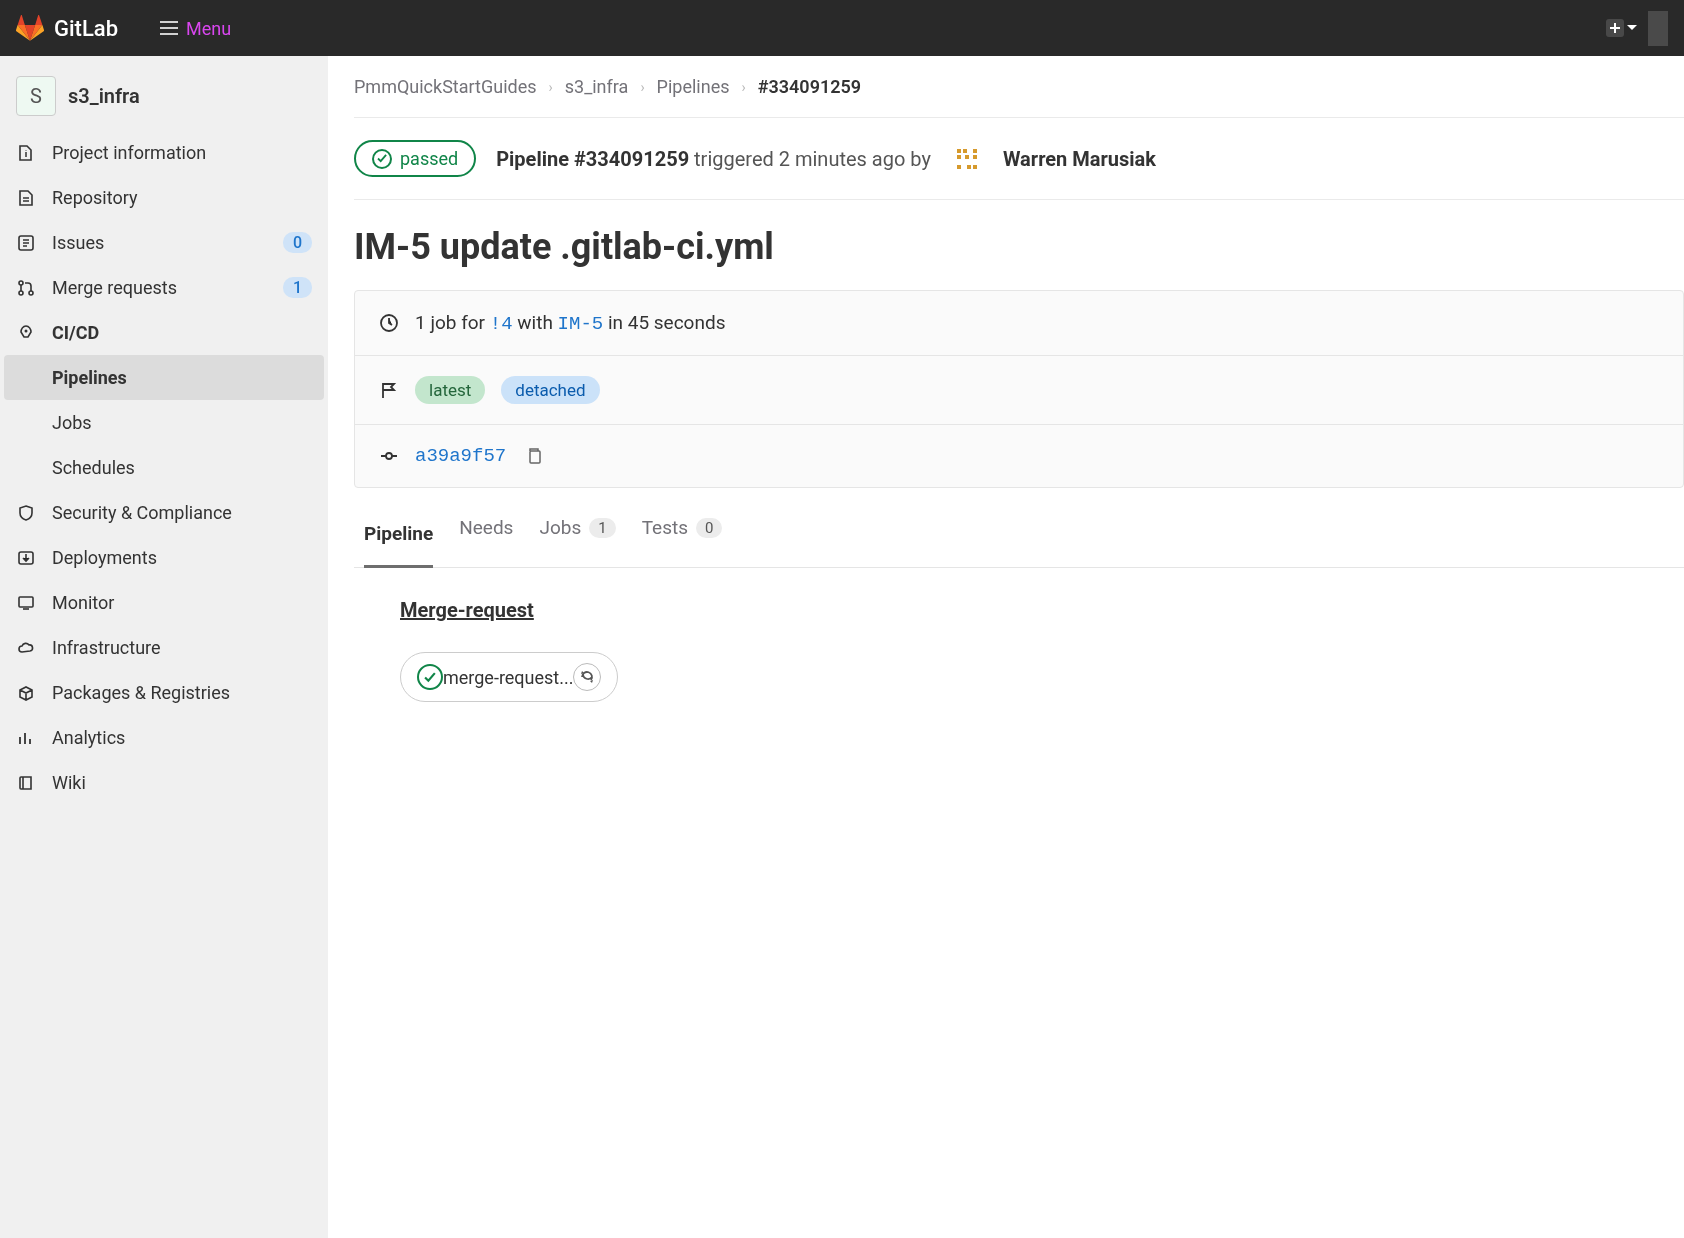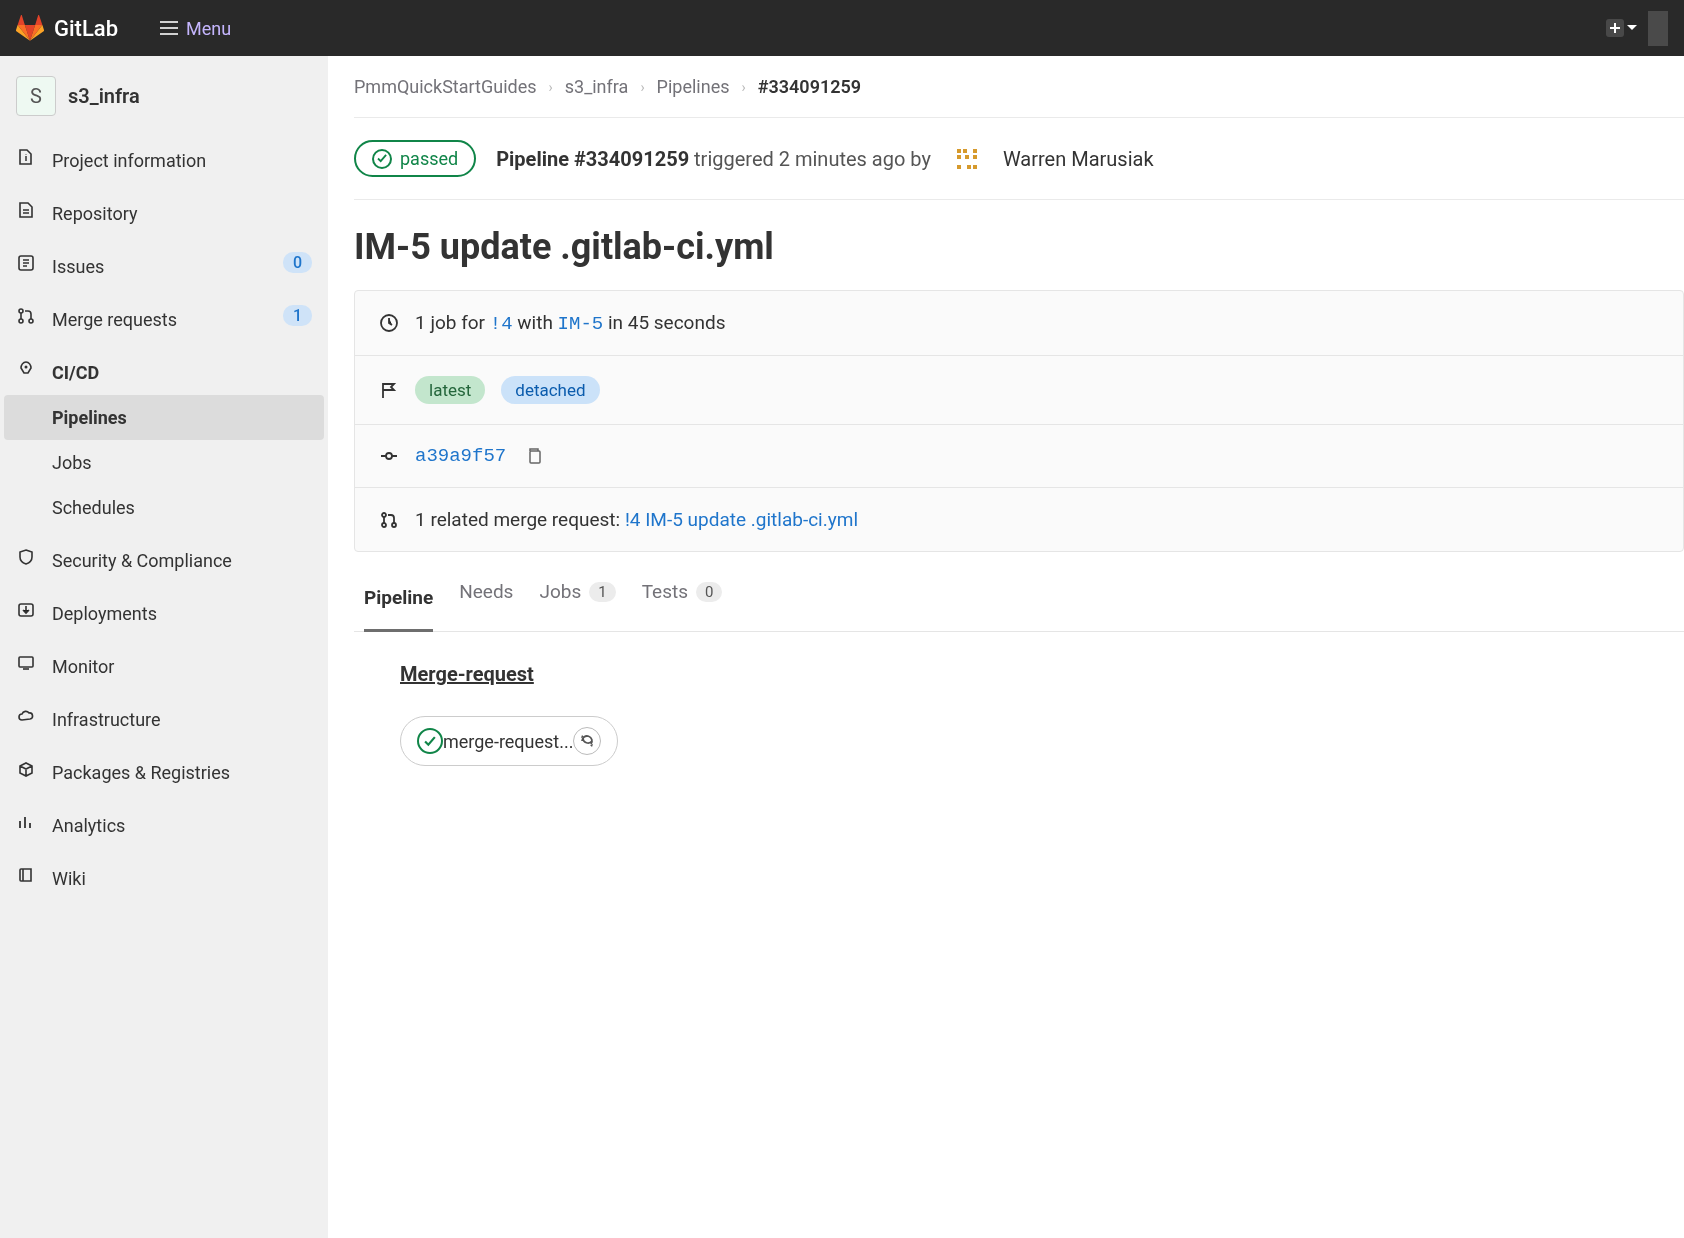--- a/index.html
+++ b/index.html
@@ -2,56 +2,56 @@
 <html><head>
 <meta charset="utf-8">
 <style>
 * { box-sizing: border-box; margin: 0; padding: 0; font-family: -apple-system, BlinkMacSystemFont, "Segoe UI", Roboto, "Helvetica Neue", Arial, sans-serif; }
 body { background: #fff; color: #333; }
 
 
 .navbar { background: #292929; height: 56px; display: flex; align-items: center; padding: 0 16px; gap: 12px; }
 .navbar-brand { display: flex; align-items: center; gap: 10px; }
 .brand-text { color: #fff; font-size: 22px; font-weight: 500; }
-.menu-btn { display: flex; align-items: center; gap: 8px; color: #c4b5fd; font-size: 18px; margin-left: 30px; cursor: pointer; }
+.menu-btn { display: flex; align-items: center; gap: 8px; color: #d946ef; font-size: 18px; margin-left: 30px; cursor: pointer; }
 .navbar-right { margin-left: auto; display: flex; align-items: center; gap: 10px; }
 .plus-btn { color: #fff; display: flex; align-items: center; gap: 2px; cursor: pointer; }
 .search-input { background: #4a4a4a; border: none; color: #fff; padding: 8px 10px; font-size: 16px; width: 17px; }
 
 .layout { display: flex; }
 
 
 .sidebar { width: 328px; background: #f0f0f0; min-height: calc(100vh - 56px); padding-top: 10px; }
 .project-label { display: flex; align-items: center; gap: 12px; padding: 10px 16px 14px 16px; }
 .project-avatar { width: 40px; height: 40px; background: #eef9f2; border: 1px solid #ccc; border-radius: 4px; display: flex; align-items: center; justify-content: center; font-size: 20px; color: #555; }
 .project-name { font-size: 20px; font-weight: 600; color: #333; }
 .nav-list { list-style: none; }
 .nav-item { display: flex; align-items: center; padding: 12px 16px; font-size: 18px; color: #333; cursor: pointer; gap: 16px; }
 .nav-item .icon-box { width: 20px; display: flex; justify-content: center; }
-.nav-item .label { flex: 1; margin-top: 8px; }
+.nav-item .label { flex: 1; }
 .nav-item .count-badge { background: #cfe3f8; color: #1f75cb; border-radius: 10px; padding: 1px 10px; font-size: 16px; font-weight: 500; }
 .nav-item.active { font-weight: 700; }
 .sub-list { list-style: none; padding-left: 0; }
 .sub-item { padding: 12px 16px 12px 52px; font-size: 18px; color: #333; cursor: pointer; }
 .sub-item.active { background: #dcdcdc; border-radius: 4px; margin: 0 4px; font-weight: 700; padding-left: 48px; }
 
 
 .main { flex: 1; padding: 20px 0 20px 26px; }
 .breadcrumb { color: #737278; font-size: 18px; display: flex; align-items: center; gap: 12px; padding-bottom: 20px; border-bottom: 1px solid #eaeaea; }
 .breadcrumb a { color: #737278; text-decoration: none; cursor: pointer; }
 .breadcrumb .current { color: #333; font-weight: 600; }
 .chev { color: #bbb; font-size: 14px; }
 
 .pipeline-header { display: flex; align-items: center; gap: 20px; padding: 22px 0; border-bottom: 1px solid #eaeaea; }
 .status-badge { border: 2px solid #108548; color: #108548; border-radius: 20px; padding: 6px 16px; display: flex; align-items: center; gap: 8px; font-size: 18px; }
 .status-badge .check-icon { width: 20px; height: 20px; border: 2px solid #108548; border-radius: 50%; display: flex; align-items: center; justify-content: center; }
 .header-text { font-size: 20px; color: #555; }
 .header-text strong { color: #333; font-weight: 700; }
 .user-avatar { width: 32px; height: 32px; }
-.user-name { font-size: 20px; font-weight: 400; color: #333; }
+.user-name { font-size: 20px; font-weight: 700; color: #333; }
 
 .page-title { font-size: 36px; font-weight: 700; color: #333; padding: 26px 0 22px 0; }
 
 .info-box { border: 1px solid #e5e5e5; border-radius: 4px; background: #fafafa; }
 .info-row { display: flex; align-items: center; gap: 16px; padding: 20px 24px; border-bottom: 1px solid #e5e5e5; font-size: 19px; color: #333; }
 .info-row:last-child { border-bottom: none; }
 .info-row .row-icon { width: 20px; color: #555; }
 .info-row a { color: #1f75cb; text-decoration: none; cursor: pointer; }
 .mono { font-family: "SFMono-Regular", Consolas, "Liberation Mono", Menlo, monospace; }
 .tag { border-radius: 14px; padding: 4px 14px; font-size: 17px; }
@@ -316,33 +316,20 @@
             </svg>
           </span>
         <a class="mono">a39a9f57</a>
         <span class="copy-btn">
             <svg width="16" height="18" viewBox="0 0 16 18">
               <rect x="4" y="4" width="10" height="12" rx="1" fill="none" stroke="#666" stroke-width="1.5"></rect>
               <path fill="none" stroke="#666" stroke-width="1.5" d="M4 4V2h8v2"></path>
             </svg>
           </span>
       </div>
-      <div class="info-row">
-        <span class="row-icon">
-            <svg width="20" height="20" viewBox="0 0 20 20">
-              <circle cx="5" cy="5" r="2" fill="none" stroke="#333" stroke-width="1.8"></circle>
-              <circle cx="5" cy="15" r="2" fill="none" stroke="#333" stroke-width="1.8"></circle>
-              <circle cx="15" cy="15" r="2" fill="none" stroke="#333" stroke-width="1.8"></circle>
-              <path fill="none" stroke="#333" stroke-width="1.8" d="M5 7v6M15 13V8c0-2-1-3-3-3H9"></path>
-            </svg>
-          </span>
-        <span>
-          <span>1 related merge request: </span><a>!4 IM-5 update .gitlab-ci.yml</a>
-        </span>
-      </div>
     </div>
 
     <div class="tabs">
       <div class="tab active">
           <span>Pipeline</span>
         </div>
       <div class="tab">
           <span>Needs</span>
         </div>
       <div class="tab">

